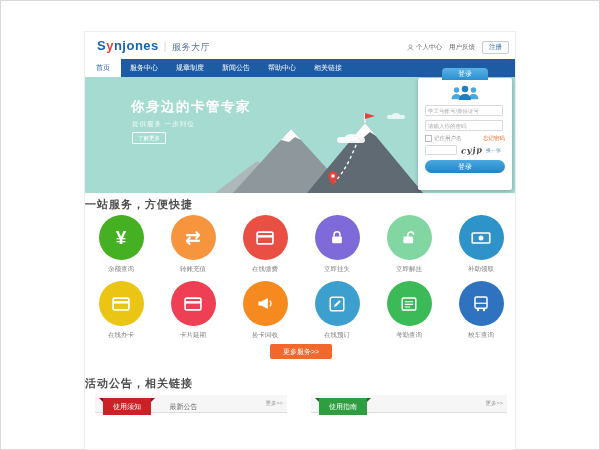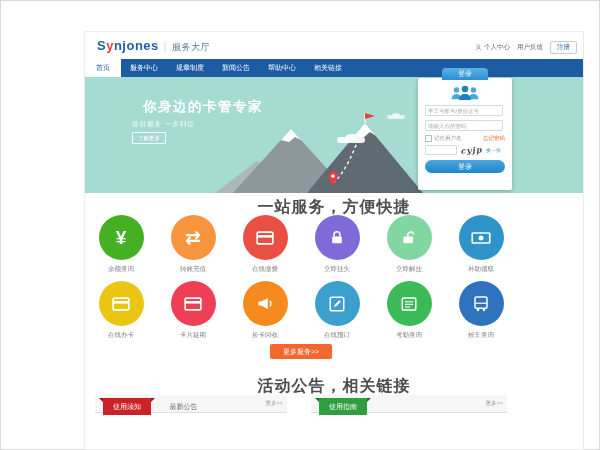--- a/index.html
+++ b/index.html
@@ -1,35 +1,35 @@
 <!DOCTYPE html>
 <html><head>
 <meta charset="utf-8">
 <style>
   html,body{margin:0;padding:0;}
   body{width:600px;height:450px;position:relative;background:#fff;overflow:hidden;
        font-family:"Liberation Sans","DejaVu Sans",sans-serif;box-shadow:inset 0 0 0 1px #d9d9d9;}
-  .site{position:absolute;left:84px;top:31px;width:500px;height:419px;background:#fff;
+  .site{position:absolute;left:84px;top:31px;width:432px;height:419px;background:#fff;
         border:1px solid #ececec;box-sizing:border-box;}
   
   .hdr{position:absolute;left:0;top:0;width:100%;height:27px;background:#fff;}
   .logo{position:absolute;left:12px;top:6px;font-size:13px;font-weight:bold;color:#1b62ab;letter-spacing:.5px;}
   .logo .dot{color:#e8413c;}
   .logo-div{color:#c9d4de;font-weight:normal;font-size:10px;margin:0 5px;}
   .logo-suffix{font-size:9px;font-weight:normal;color:#5c7792;}
   .hdr-right{position:absolute;right:6px;top:9px;display:flex;align-items:center;gap:7px;font-size:6.5px;color:#666;}
   .hdr-link{cursor:pointer;display:flex;align-items:center;gap:2px;}
   .reg-btn{border:1px solid #c5ccd4;border-radius:2px;padding:1px 6px;color:#3a6ea5;background:#fafbfc;cursor:pointer;}
   
   .nav{position:absolute;left:0;top:27px;width:100%;height:18px;background:#1d5ba2;display:flex;}
   .nav-item{padding:0 9px;line-height:18px;font-size:7px;color:#fff;cursor:pointer;}
   .nav-item.active{background:#fff;color:#1d5ba2;padding:0 11px;}
   
   .hero{position:absolute;left:0;top:45px;width:100%;height:116px;background:#a5dbd1;overflow:hidden;}
-  .hero-title{position:absolute;left:46px;top:21px;font-size:13.5px;font-weight:bold;color:#fff;letter-spacing:1.5px;margin-left:12px;}
+  .hero-title{position:absolute;left:46px;top:21px;font-size:13.5px;font-weight:bold;color:#fff;letter-spacing:1.5px;}
   .hero-sub{position:absolute;left:47px;top:43px;font-size:6.5px;color:rgba(255,255,255,.92);letter-spacing:1px;}
   .hero-btn{position:absolute;left:47px;top:55px;border:1px solid rgba(255,255,255,.9);color:#fff;
             font-size:5.5px;padding:1.5px 5px;border-radius:1px;cursor:pointer;}
   .mountains{position:absolute;left:130px;bottom:0;}
   .cloud{position:absolute;background:rgba(255,255,255,.9);border-radius:8px;}
   .cloud::before{content:"";position:absolute;left:30%;top:-55%;width:45%;height:120%;background:inherit;border-radius:50%;}
   .cloud1{left:252px;top:60px;width:28px;height:6px;}
   .cloud2{left:302px;top:38px;width:18px;height:4px;opacity:.8;}
   
   .login{position:absolute;left:333px;top:46px;width:94px;height:112px;background:#fff;
@@ -45,21 +45,21 @@
   .cbx{display:inline-block;width:5px;height:5px;border:1px solid #bbb;background:#fff;margin-right:2px;cursor:pointer;}
   .forgot{color:#f26522;margin-left:auto;cursor:pointer;}
   .cap-row{position:absolute;left:7px;top:66px;width:80px;height:11px;display:flex;align-items:center;}
   .cap-inp{position:static !important;width:32px !important;height:10px !important;}
   .cap-img{font-size:8px;font-style:italic;font-weight:bold;color:#444;letter-spacing:1px;margin-left:4px;
            transform:rotate(-4deg);cursor:pointer;font-family:"DejaVu Serif",serif;}
   .cap-refresh{font-size:5px;color:#4a90c4;margin-left:3px;cursor:pointer;}
   .login-btn{position:absolute;left:7px;top:82px;width:80px;height:13px;line-height:13px;border-radius:7px;
              background:linear-gradient(#4aa7e0,#1f86c8);color:#fff;text-align:center;font-size:7px;cursor:pointer;}
   
-  .sec-title{position:absolute;width:100%;text-align:center;font-size:16px;font-weight:bold;color:#4d4d4d;letter-spacing:1px;}
+  .sec-title{position:absolute;width:100%;text-align:left;font-size:11px;font-weight:bold;color:#4d4d4d;letter-spacing:1px;}
   .t1{top:165px;} .t2{top:344px;}
   .svc-row{position:absolute;left:0;width:432px;display:flex;}
   .r1{top:183px;} .r2{top:249px;}
   .svc{width:72px;text-align:center;cursor:pointer;}
   .svc-circle{width:45px;height:45px;border-radius:50%;margin:0 auto;display:flex;align-items:center;justify-content:center;}
   .glyph{color:#fff;font-size:19px;font-weight:bold;line-height:1;}
   .svc-label{margin-top:5px;font-size:6.5px;color:#808080;}
   .more-btn{position:absolute;left:185px;top:312px;width:62px;height:15px;line-height:15px;text-align:center;
             background:#f2672c;color:#fff;font-size:7px;border-radius:2px;cursor:pointer;}
   

